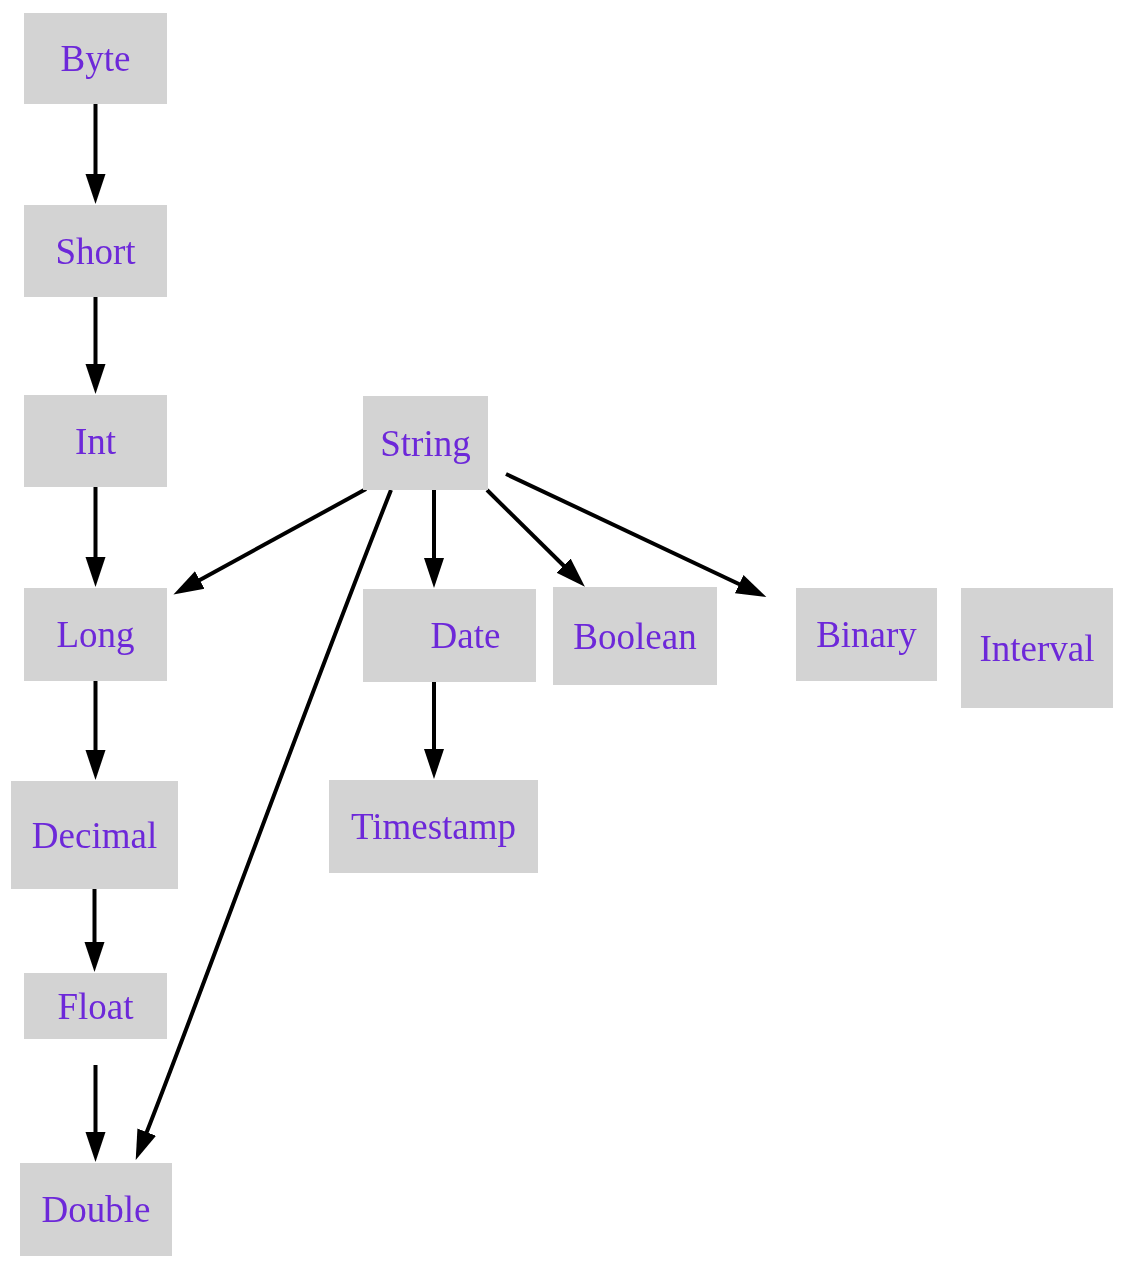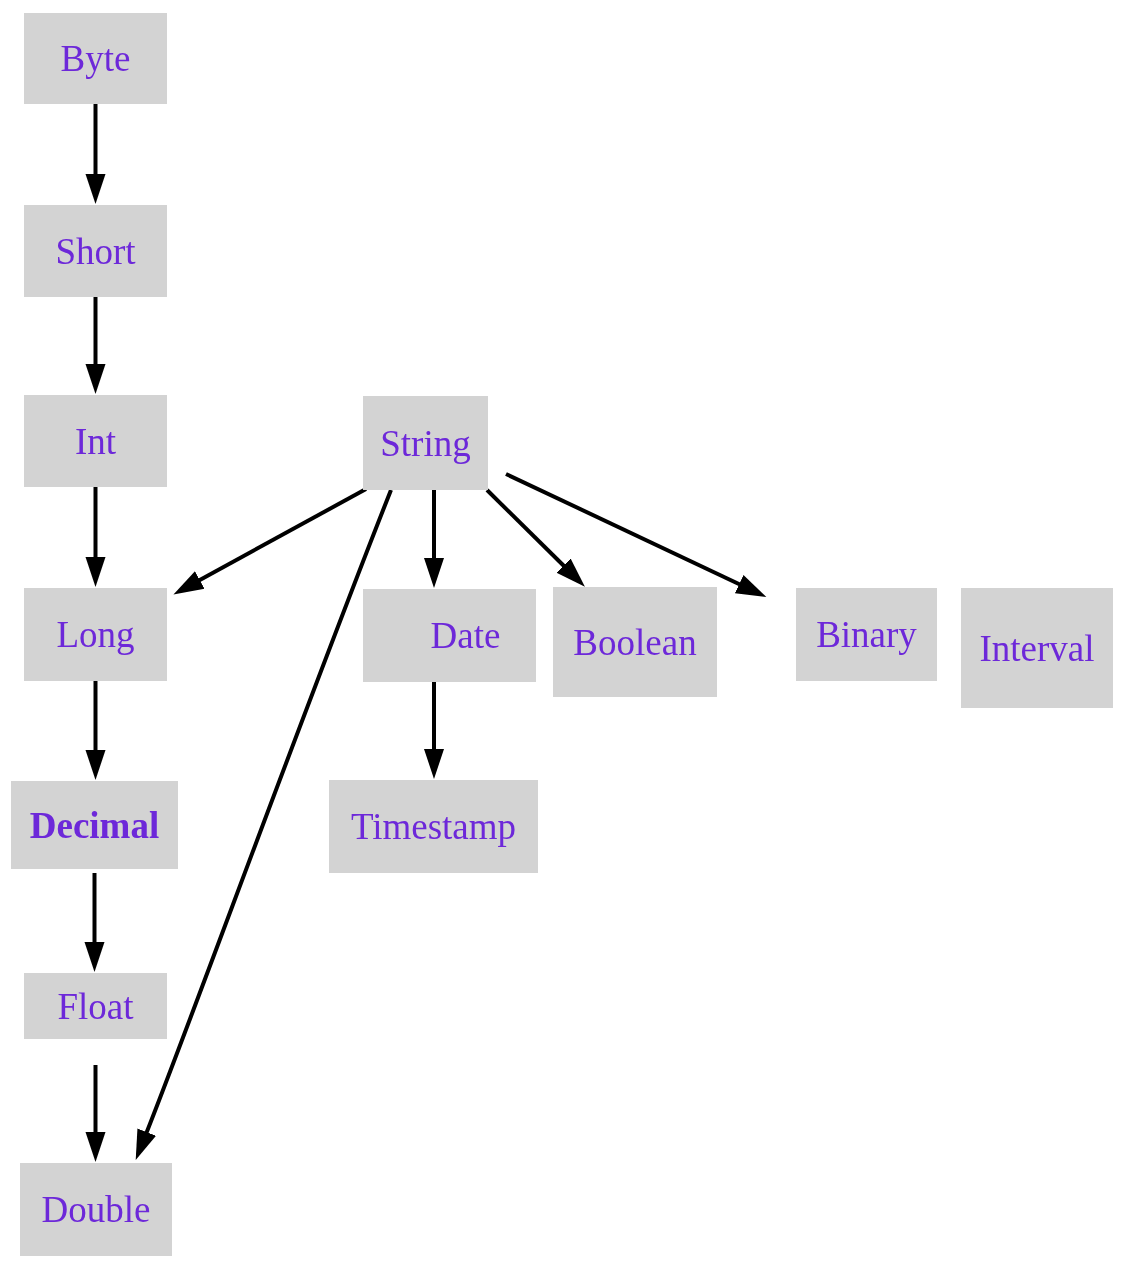--- a/index.html
+++ b/index.html
@@ -37,27 +37,27 @@
     display: flex;
     align-items: center;
     justify-content: center;
     white-space: nowrap;
   }
   
   .n-byte      { left: 24px;  top: 13px;   width: 143px; height: 91px; }
   .n-short     { left: 24px;  top: 205px;  width: 143px; height: 92px; }
   .n-int       { left: 24px;  top: 395px;  width: 143px; height: 92px; }
   .n-long      { left: 24px;  top: 588px;  width: 143px; height: 93px; }
-  .n-decimal   { left: 11px;  top: 781px;  width: 167px; height: 88px; font-weight: bold; }
+  .n-decimal   { left: 11px;  top: 781px;  width: 167px; height: 108px; }
   .n-float     { left: 24px;  top: 973px;  width: 143px; height: 66px; }
   .n-double    { left: 20px;  top: 1163px; width: 152px; height: 93px; }
   .n-string    { left: 363px; top: 380px;  width: 125px; height: 94px; margin-top: 16px; }
   .n-date      { left: 363px; top: 589px;  width: 141px; height: 93px; padding-left: 32px; }
   .n-timestamp { left: 329px; top: 780px;  width: 209px; height: 93px; }
-  .n-boolean   { left: 553px; top: 587px;  width: 164px; height: 110px; }
+  .n-boolean   { left: 553px; top: 587px;  width: 164px; height: 98px; }
   .n-binary    { left: 768px; top: 588px;  width: 141px; height: 93px; margin-left: 28px; }
   .n-interval  { left: 961px; top: 588px;  width: 152px; height: 120px; }
 </style>
 </head>
 <body>
 
 <div class="canvas">
 
   <svg class="edges-layer" viewBox="0 0 1128 1270" xmlns="http://www.w3.org/2000/svg">
     <defs>

